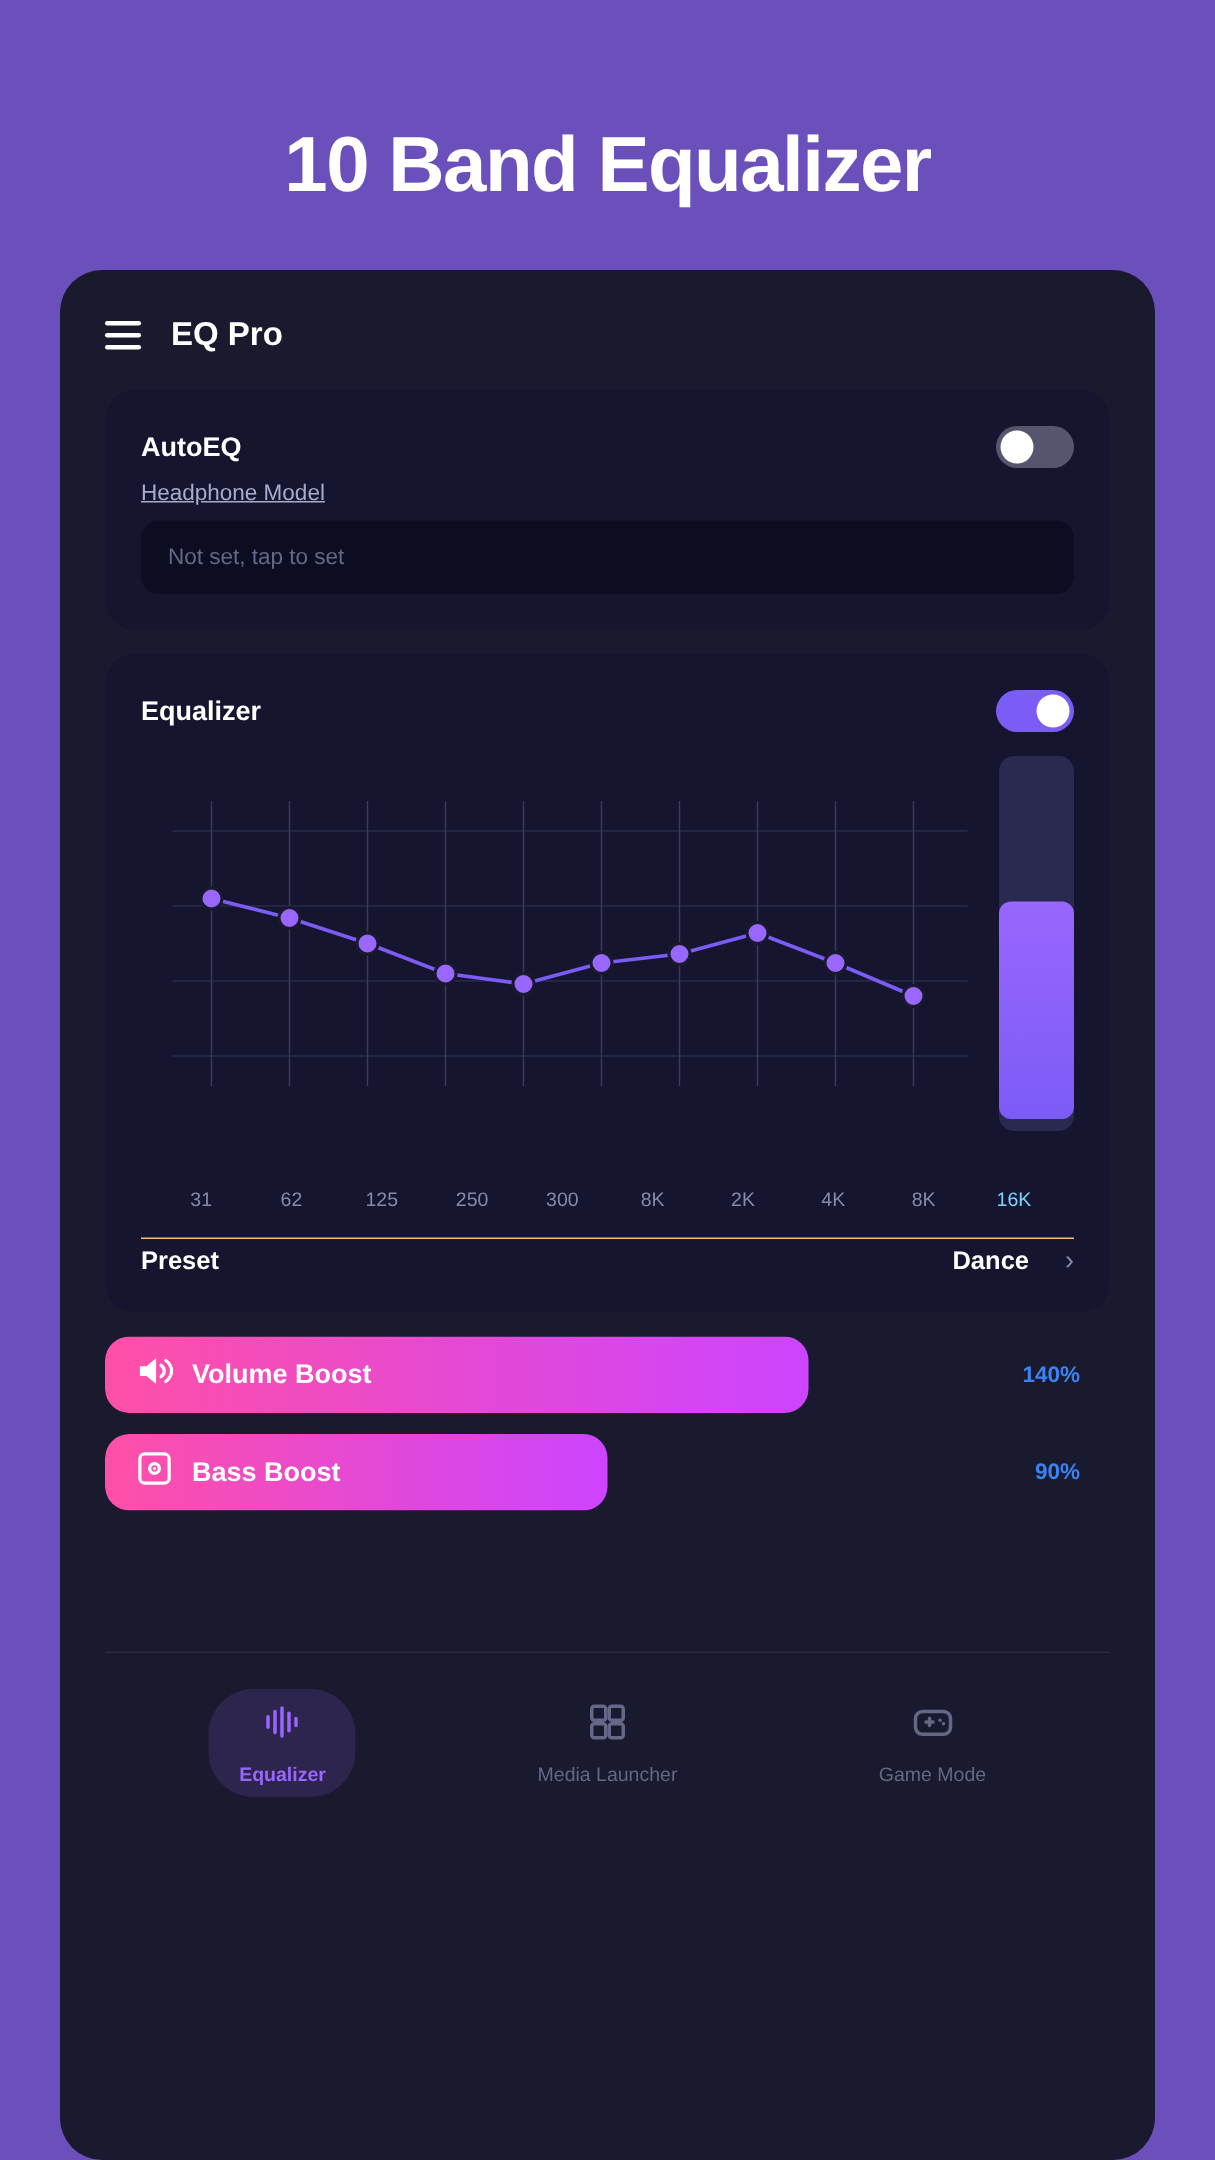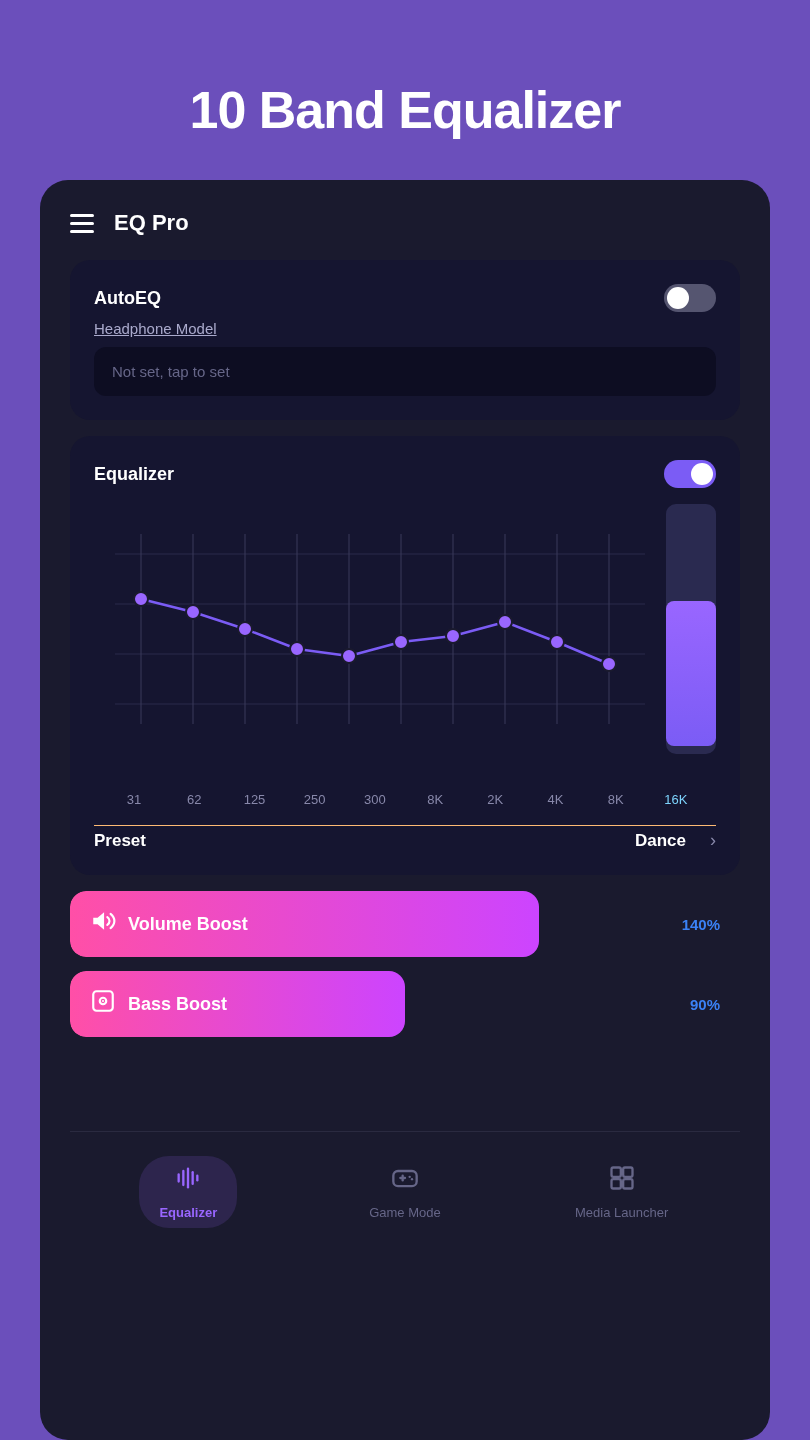--- a/index.html
+++ b/index.html
@@ -189,21 +189,21 @@
     .chevron-right {
       color: #8888aa;
       font-size: 18px;
     }
     
     .boost-bar-card {
       border-radius: 16px;
       margin-bottom: 14px;
       padding: 0;
       overflow: hidden;
-      height: 66px;
+      height: 51px;
       position: relative;
       display: flex;
       align-items: center;
     }
     .boost-bar-fill {
       position: absolute;
       left: 0;
       top: 0;
       height: 100%;
       border-radius: 16px;
@@ -433,35 +433,35 @@
             <rect x="15" y="6" width="2" height="12" rx="1" fill="#9966ff"></rect>
             <rect x="19" y="9" width="2" height="6" rx="1" fill="#9966ff"></rect>
           </svg>
         </span>
         <span class="nav-label active">Equalizer</span>
       </div>
     </div>
     <div class="nav-item">
       <span class="nav-icon">
         <svg width="28" height="28" viewBox="0 0 24 24" fill="none" xmlns="http://www.w3.org/2000/svg">
+          <rect x="3" y="3" width="8" height="8" rx="1.5" stroke="#666688" stroke-width="2"></rect>
+          <rect x="13" y="3" width="8" height="8" rx="1.5" stroke="#666688" stroke-width="2"></rect>
+          <rect x="3" y="13" width="8" height="8" rx="1.5" stroke="#666688" stroke-width="2"></rect>
+          <rect x="13" y="13" width="8" height="8" rx="1.5" stroke="#666688" stroke-width="2"></rect>
+        </svg>
+      </span>
+      <span class="nav-label">Media Launcher</span>
+    </div>
+    <div class="nav-item">
+      <span class="nav-icon">
+        <svg width="28" height="28" viewBox="0 0 24 24" fill="none" xmlns="http://www.w3.org/2000/svg">
           <rect x="2" y="6" width="20" height="13" rx="4" stroke="#666688" stroke-width="2"></rect>
           <line x1="8" y1="12" x2="12" y2="12" stroke="#666688" stroke-width="2" stroke-linecap="round"></line>
           <line x1="10" y1="10" x2="10" y2="14" stroke="#666688" stroke-width="2" stroke-linecap="round"></line>
           <circle cx="16" cy="11" r="1" fill="#666688"></circle>
           <circle cx="18" cy="13" r="1" fill="#666688"></circle>
         </svg>
       </span>
       <span class="nav-label">Game Mode</span>
     </div>
-    <div class="nav-item">
-      <span class="nav-icon">
-        <svg width="28" height="28" viewBox="0 0 24 24" fill="none" xmlns="http://www.w3.org/2000/svg">
-          <rect x="3" y="3" width="8" height="8" rx="1.5" stroke="#666688" stroke-width="2"></rect>
-          <rect x="13" y="3" width="8" height="8" rx="1.5" stroke="#666688" stroke-width="2"></rect>
-          <rect x="3" y="13" width="8" height="8" rx="1.5" stroke="#666688" stroke-width="2"></rect>
-          <rect x="13" y="13" width="8" height="8" rx="1.5" stroke="#666688" stroke-width="2"></rect>
-        </svg>
-      </span>
-      <span class="nav-label">Media Launcher</span>
-    </div>
   </div>
 
 </div>
 
 </body></html>

